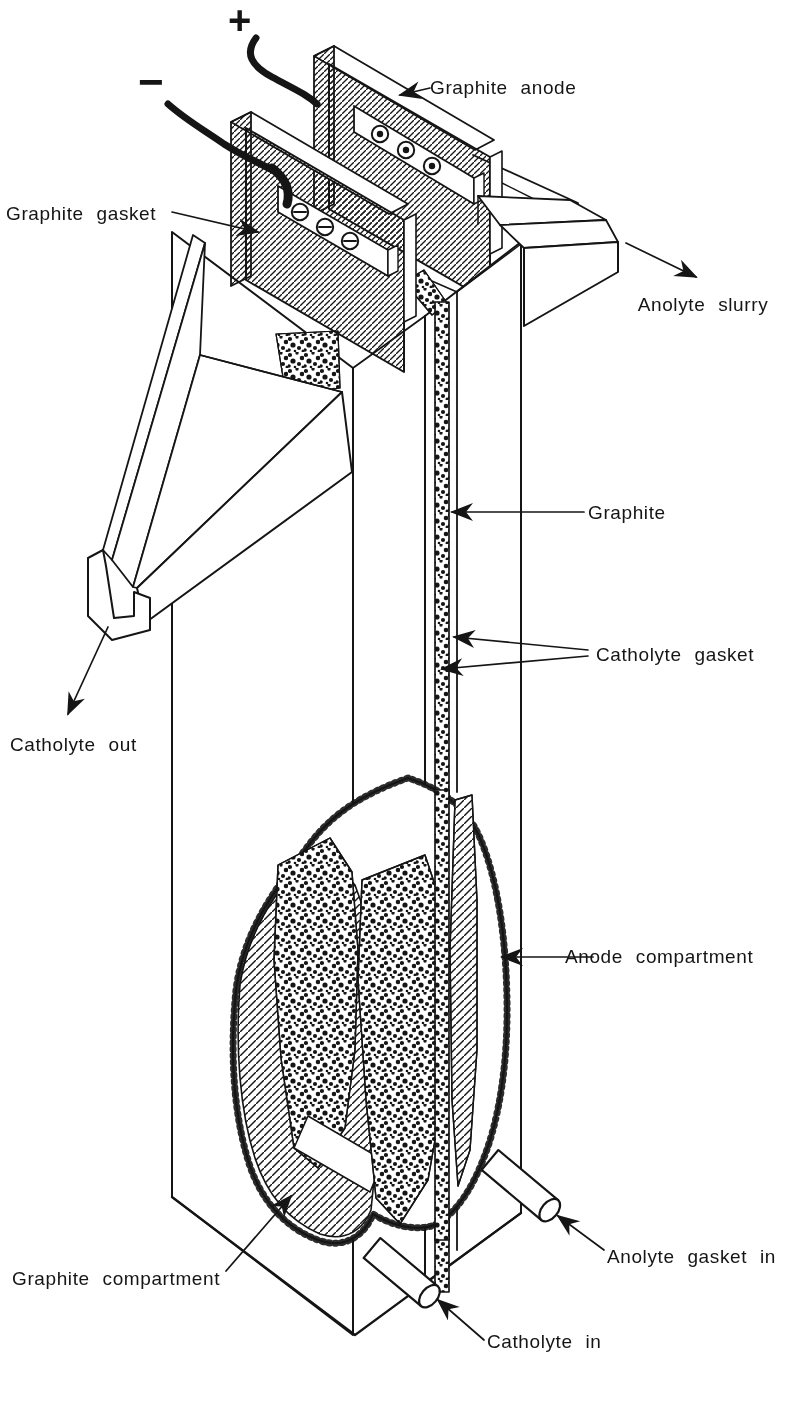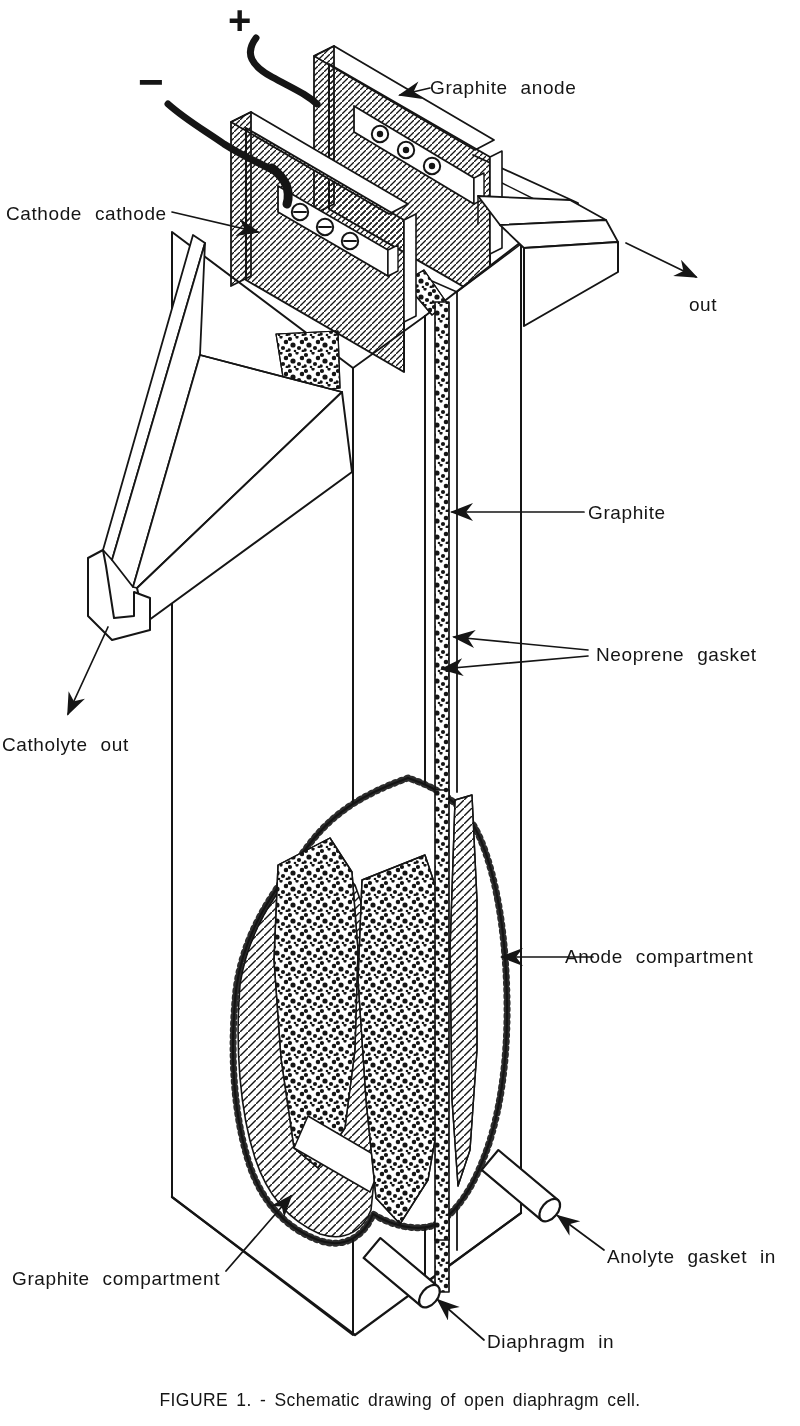--- a/index.html
+++ b/index.html
@@ -197,28 +197,27 @@
         <path d="M604,1250 L558,1216" marker-end="url(#ah)"></path>
         <path d="M484,1340 L438,1300" marker-end="url(#ah)"></path>
       </g>
     </g>
   </svg>
 
   <div class="sign" id="plus-sign">+</div>
   <div class="sign" id="minus-sign">−</div>
 
   <div class="lbl" style="left:430px;top:77px">Graphite anode</div>
-  <div class="lbl" style="left:6px;top:203px">Cathode cathode</div>
+  <div class="lbl" style="left:6px;top:203px">Graphite gasket</div>
 
   <div class="lbl" id="lbl-anolyte-out">
-    <div>out</div>
+    <div>Anolyte slurry</div>
   </div>
 
   <div class="lbl" style="left:588px;top:502px">Graphite</div>
-  <div class="lbl" style="left:596px;top:644px">Neoprene gasket</div>
-  <div class="lbl" style="left:2px;top:734px">Catholyte out</div>
+  <div class="lbl" style="left:596px;top:644px">Catholyte gasket</div>
+  <div class="lbl" style="left:10px;top:734px">Catholyte out</div>
   <div class="lbl" style="left:565px;top:946px">Anode compartment</div>
   <div class="lbl" style="left:12px;top:1268px">Graphite compartment</div>
   <div class="lbl" style="left:607px;top:1246px">Anolyte gasket in</div>
-  <div class="lbl" style="left:487px;top:1331px">Diaphragm in</div>
-
-  <div id="caption">FIGURE 1. - Schematic drawing of open diaphragm cell.</div>
+  <div class="lbl" style="left:487px;top:1331px">Catholyte in</div>
+
 </div>
 
 </body></html>

